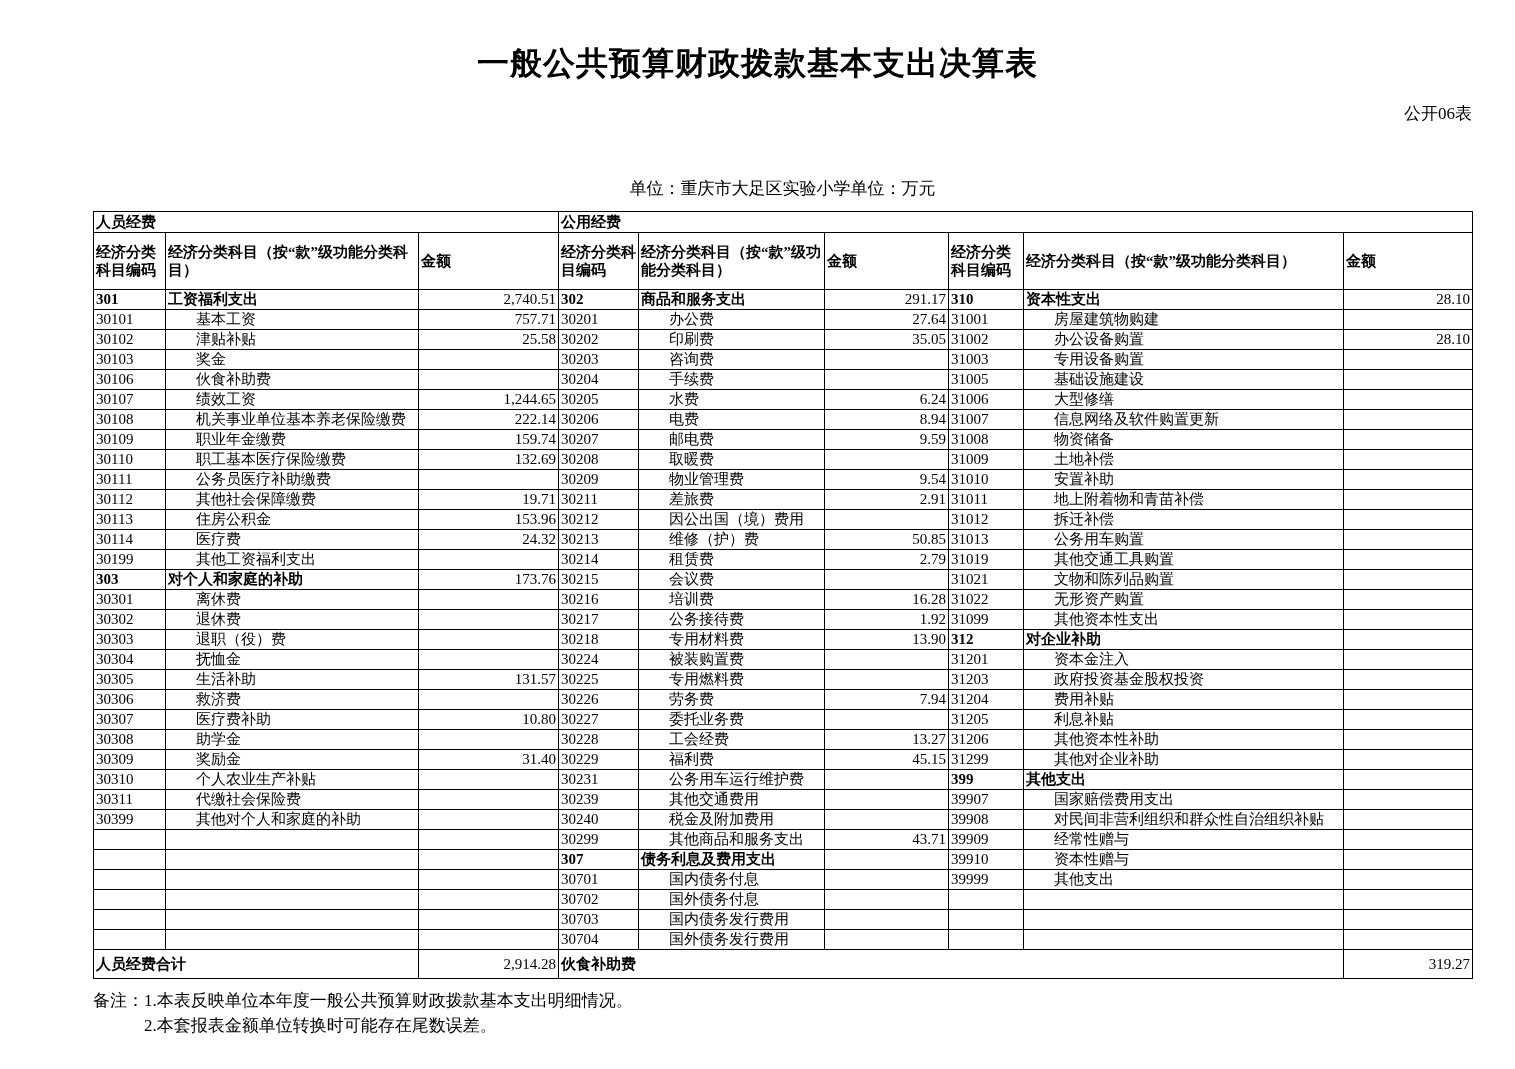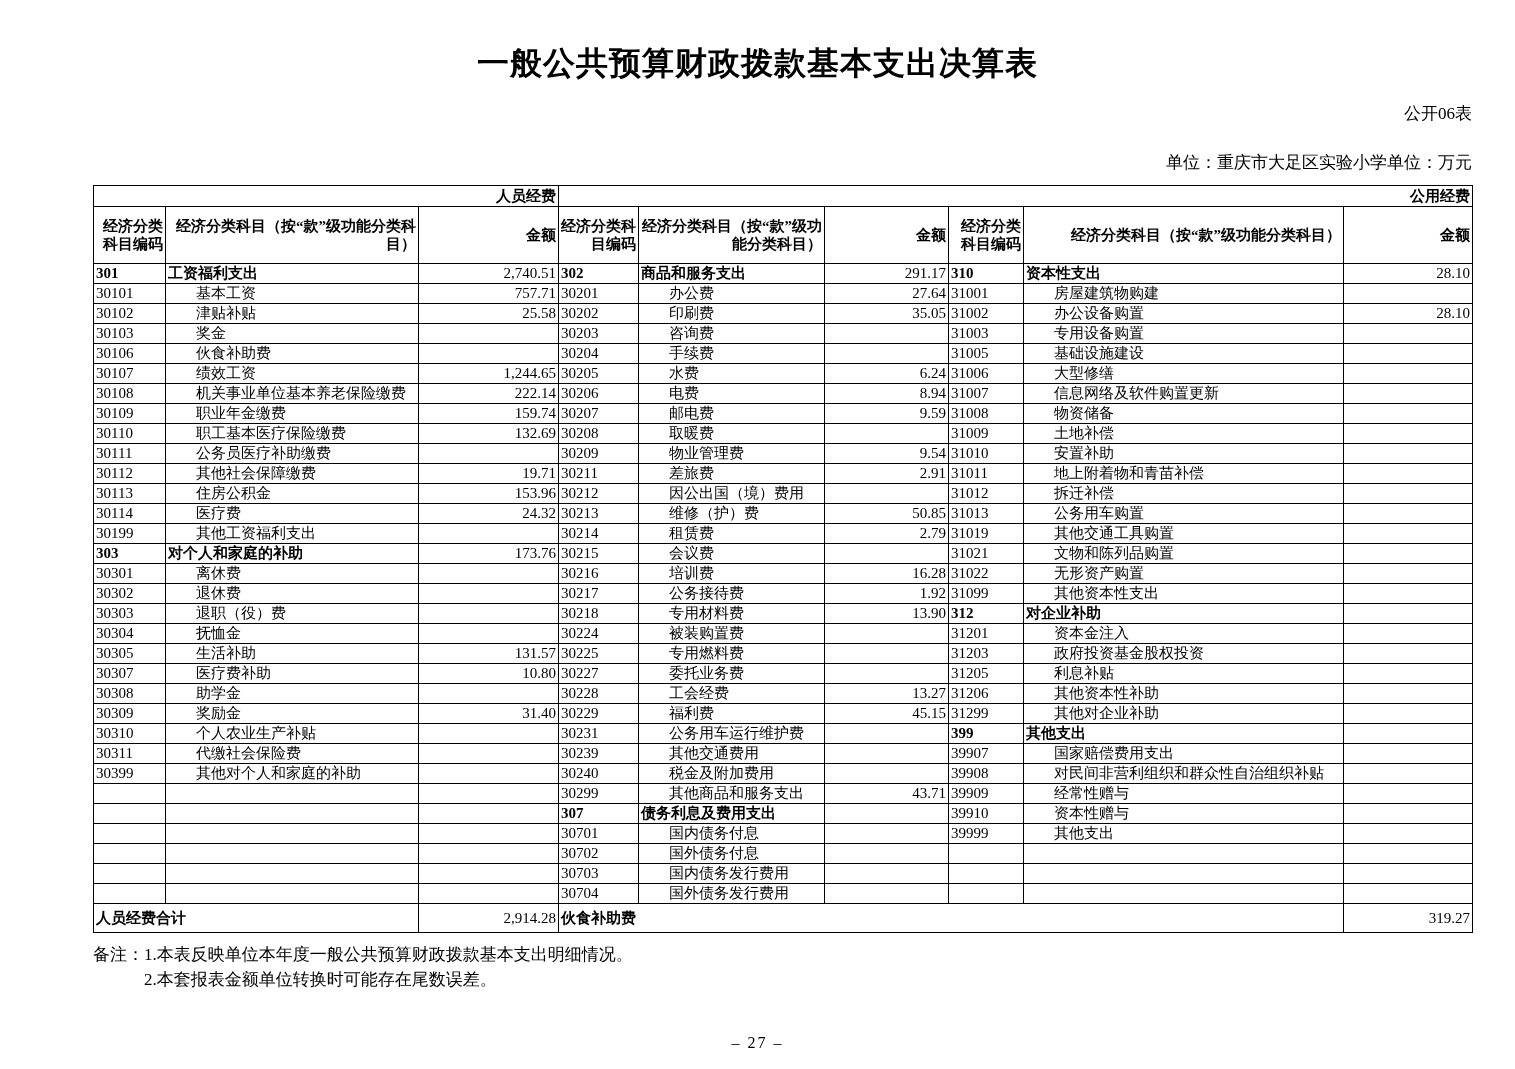--- a/index.html
+++ b/index.html
@@ -3,27 +3,27 @@
 <meta charset="utf-8">
 <style>
   html,body{margin:0;padding:0;}
   body{
     width:1515px;height:1069px;background:#ffffff;color:#000;
     font-family:"Liberation Serif","DejaVu Serif",serif;
     overflow:hidden;position:relative;
   }
   .title{text-align:center;font-size:32px;font-weight:bold;padding-top:42px;letter-spacing:1px;}
   .form-label{text-align:right;margin:16px 43px 0 0;font-size:17px;padding-left:20px;}
-  .unit-row{display:flex;justify-content:flex-end;margin:26px 43px 0 93px;font-size:17px;}
+  .unit-row{display:flex;justify-content:center;margin:52px 43px 0 93px;font-size:17px;}
   table{
     border-collapse:collapse;table-layout:fixed;
     margin:11px 0 0 93px;width:1379px;font-size:15px;
   }
   th,td{border:1px solid #000;padding:0 2px;overflow:hidden;box-sizing:border-box;}
-  thead th{font-weight:bold;text-align:right;vertical-align:middle;}
+  thead th{font-weight:bold;text-align:left;vertical-align:middle;}
   tr.group-row th{height:21px;line-height:20px;font-size:15px;}
   tr.colhead-row th{height:57px;line-height:18px;font-size:15px;}
   tbody td{height:19.5px;line-height:19px;white-space:nowrap;}
   td.c{text-align:left;}
   td.s{text-align:left;}
   td.a{text-align:right;}
   td.cat{font-weight:bold;margin-left:24px;}
   td.ind{padding-left:30px;}
   tfoot td{height:29px;line-height:28px;}
   tfoot td.tl{font-weight:bold;}
@@ -286,20 +286,31 @@
         <td class="s ind">生活补助</td>
         <td class="a">131.57</td>
         <td class="c">30225</td>
         <td class="s ind">专用燃料费</td>
         <td class="a"></td>
         <td class="c">31203</td>
         <td class="s ind">政府投资基金股权投资</td>
         <td class="a"></td>
       </tr>
       <tr>
+        <td class="c">30306</td>
+        <td class="s ind">救济费</td>
+        <td class="a"></td>
+        <td class="c">30226</td>
+        <td class="s ind">劳务费</td>
+        <td class="a">7.94</td>
+        <td class="c">31204</td>
+        <td class="s ind">费用补贴</td>
+        <td class="a"></td>
+      </tr>
+      <tr>
         <td class="c">30307</td>
         <td class="s ind">医疗费补助</td>
         <td class="a">10.80</td>
         <td class="c">30227</td>
         <td class="s ind">委托业务费</td>
         <td class="a"></td>
         <td class="c">31205</td>
         <td class="s ind">利息补贴</td>
         <td class="a"></td>
       </tr>

